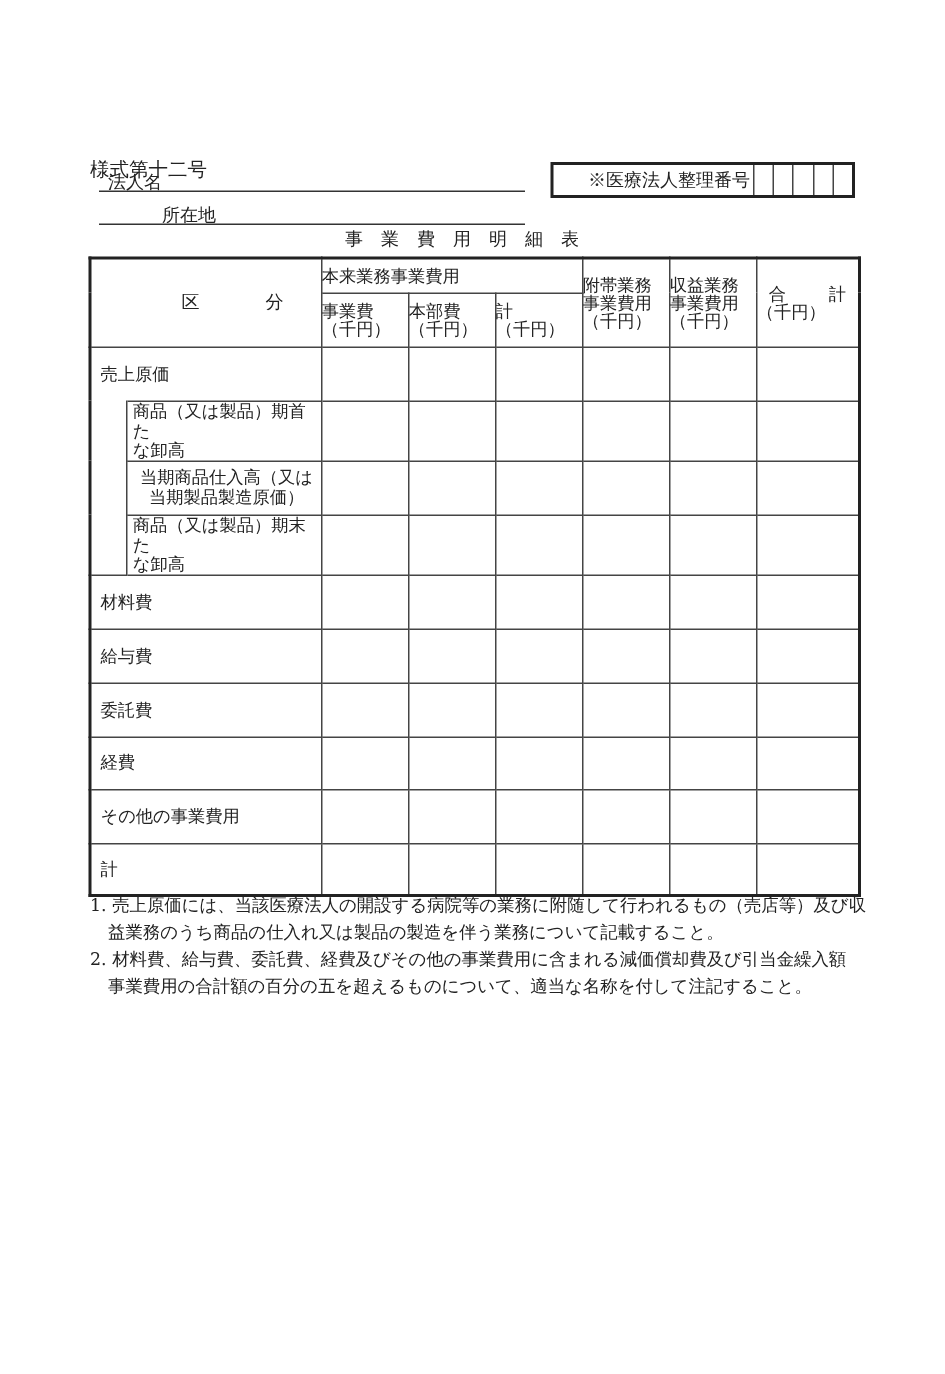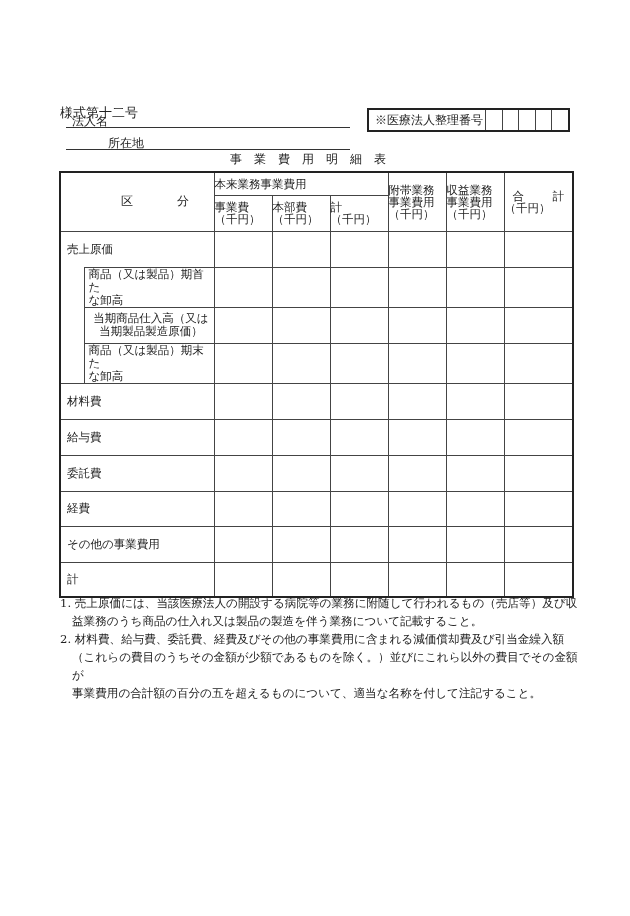--- a/index.html
+++ b/index.html
@@ -1,21 +1,21 @@
 <!DOCTYPE html>
 <html><head>
 <meta charset="utf-8">
 <style>
   html, body { margin: 0; padding: 0; background: #ffffff; }
   body { width: 630px; height: 916px; position: relative; font-family: "DejaVu Serif", "Liberation Serif", serif; color: #222; overflow: hidden; }
   .abs { position: absolute; }
   .form-no { left: 60px; top: 84px; font-size: 13px; margin-top: 20px; }
   .field-label { font-size: 12px; }
   .line { position: absolute; height: 0; border-top: 1px solid #333; }
-  .reg-box { position: absolute; left: 367px; top: 108px; width: 203px; height: 24px; border: 2px solid #222; box-sizing: border-box; display: flex; }
+  .reg-box { position: absolute; left: 367px; top: 108px; width: 203px; height: 24px; border: 2px solid #222; box-sizing: border-box; display: flex; padding-left: 17px; }
   .reg-label { width: 117px; font-size: 12px; line-height: 20px; padding-left: 6px; border-right: 1px solid #444; box-sizing: border-box; white-space: nowrap; }
   .reg-cell { flex: 1; border-right: 1px solid #444; }
   .reg-cell:last-child { border-right: none; }
   .title { left: 230px; top: 151px; font-size: 12px; letter-spacing: 12px; }
   table.main { position: absolute; left: 59px; top: 171px; width: 513px; border-collapse: collapse; border: 2px solid #222; table-layout: fixed; }
   table.main td { border: 1px solid #444; padding: 0; font-size: 11.5px; vertical-align: middle; }
   .h-cat { text-align: center; }
   .h-cat span { display: inline-block; width: 100px; display:flex; justify-content: space-between; margin: 0 auto; padding: 0 22px; }
   .hc { line-height: 12px; font-size: 11px; }
   .label { padding-left: 6px !important; text-align: left; }
@@ -203,16 +203,15 @@
 </tbody>
   </table>
 
 <div class="abs notes">
   <div class="note">
     <div><span>1.</span> <span>売上原価には、当該医療法人の開設する病院等の業務に附随して行われるもの（売店等）及び収</span></div>
     <div class="note-body-indent">益業務のうち商品の仕入れ又は製品の製造を伴う業務について記載すること。</div>
   </div>
   <div class="note">
     <div><span>2.</span> <span>材料費、給与費、委託費、経費及びその他の事業費用に含まれる減価償却費及び引当金繰入額</span></div>
-    <div class="note-body-indent">（これらの費目のうちその金額が少額であるものを除く。）並びにこれら以外の費目でその金額が</div>
     <div class="note-body-indent">事業費用の合計額の百分の五を超えるものについて、適当な名称を付して注記すること。</div>
   </div>
 </div>
 
 </body></html>

